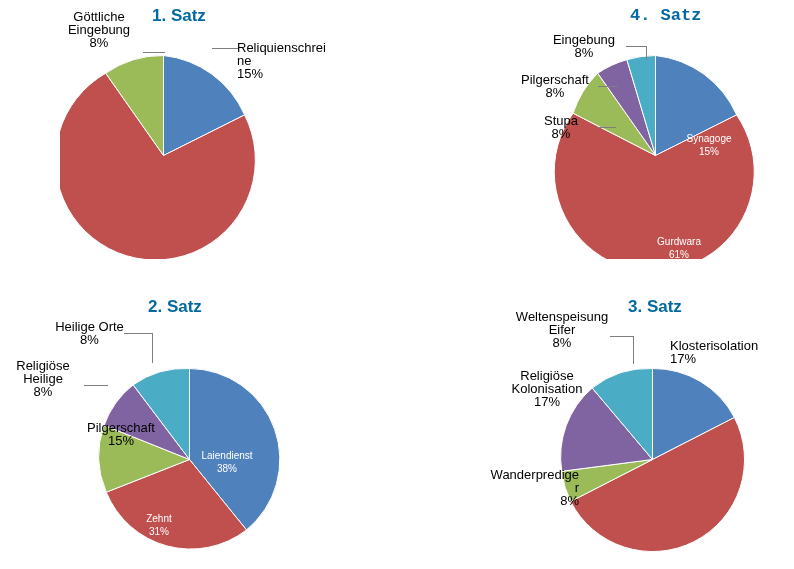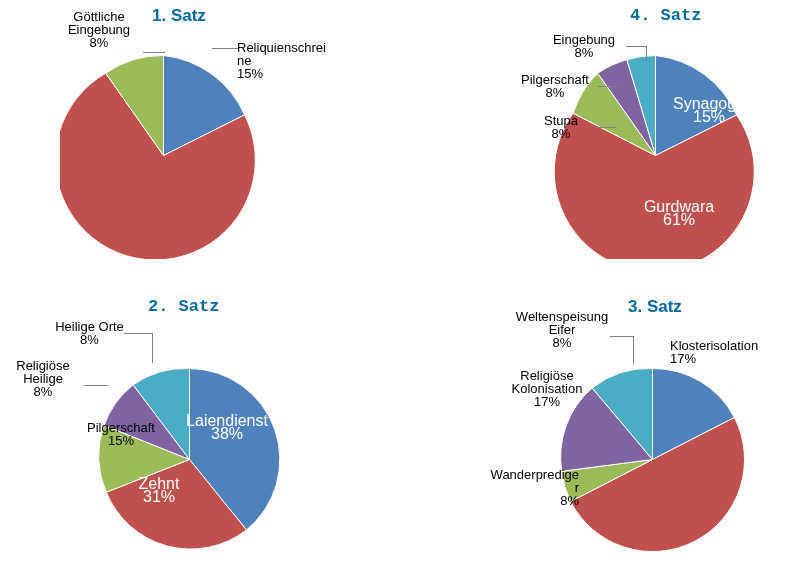--- a/index.html
+++ b/index.html
@@ -47,22 +47,23 @@
     position: absolute;
     font-size: 13px;
     line-height: 13px;
     color: #000000;
   }
   .lbl .pct { display: block; }
   .ctr { text-align: center; }
   .lt  { text-align: left; }
   .inside {
     color: #ffffff;
-    font-size: 16px;
+    font-size: 10px;
     line-height: 13px;
+    margin-top: 35px;
   }
   .leader {
     position: absolute;
     background: #7f7f7f;
   }
   .leader-h { height: 1px; }
   .leader-v { width: 1px; }
 </style>
 </head>
 <body>
@@ -141,21 +142,21 @@
       <span class="pct">15%</span>
     </div>
 
     <div class="lbl ctr inside" style="left:237px; top:200px; width:90px;">
       <span>Gurdwara</span>
       <span class="pct">61%</span>
     </div>
   </div>
 
   <div class="panel panel-bl">
-    <div class="chart-title" style="left:148px; top:12px;font-family:Liberation Mono, monospace;">2. Satz</div>
+    <div class="chart-title" style="left:148px; top:12px;">2. Satz</div>
 
     <div class="pie-wrap" style="left:95px; top:80px;">
       <svg class="pie-svg" width="189" height="189" viewBox="0 0 189 189">
 
         <path d="M94.5,94.5 L94.5,3.5 A91,91 0 0,1 151.5,164.9 Z" fill="#4F81BD" stroke="#ffffff" stroke-width="1"></path>
 
         <path d="M94.5,94.5 L151.5,164.9 A91,91 0 0,1 11.3,127.2 Z" fill="#C0504D" stroke="#ffffff" stroke-width="1"></path>
 
         <path d="M94.5,94.5 L11.3,127.2 A91,91 0 0,1 9.1,60.3 Z" fill="#9BBB59" stroke="#ffffff" stroke-width="1"></path>
 

